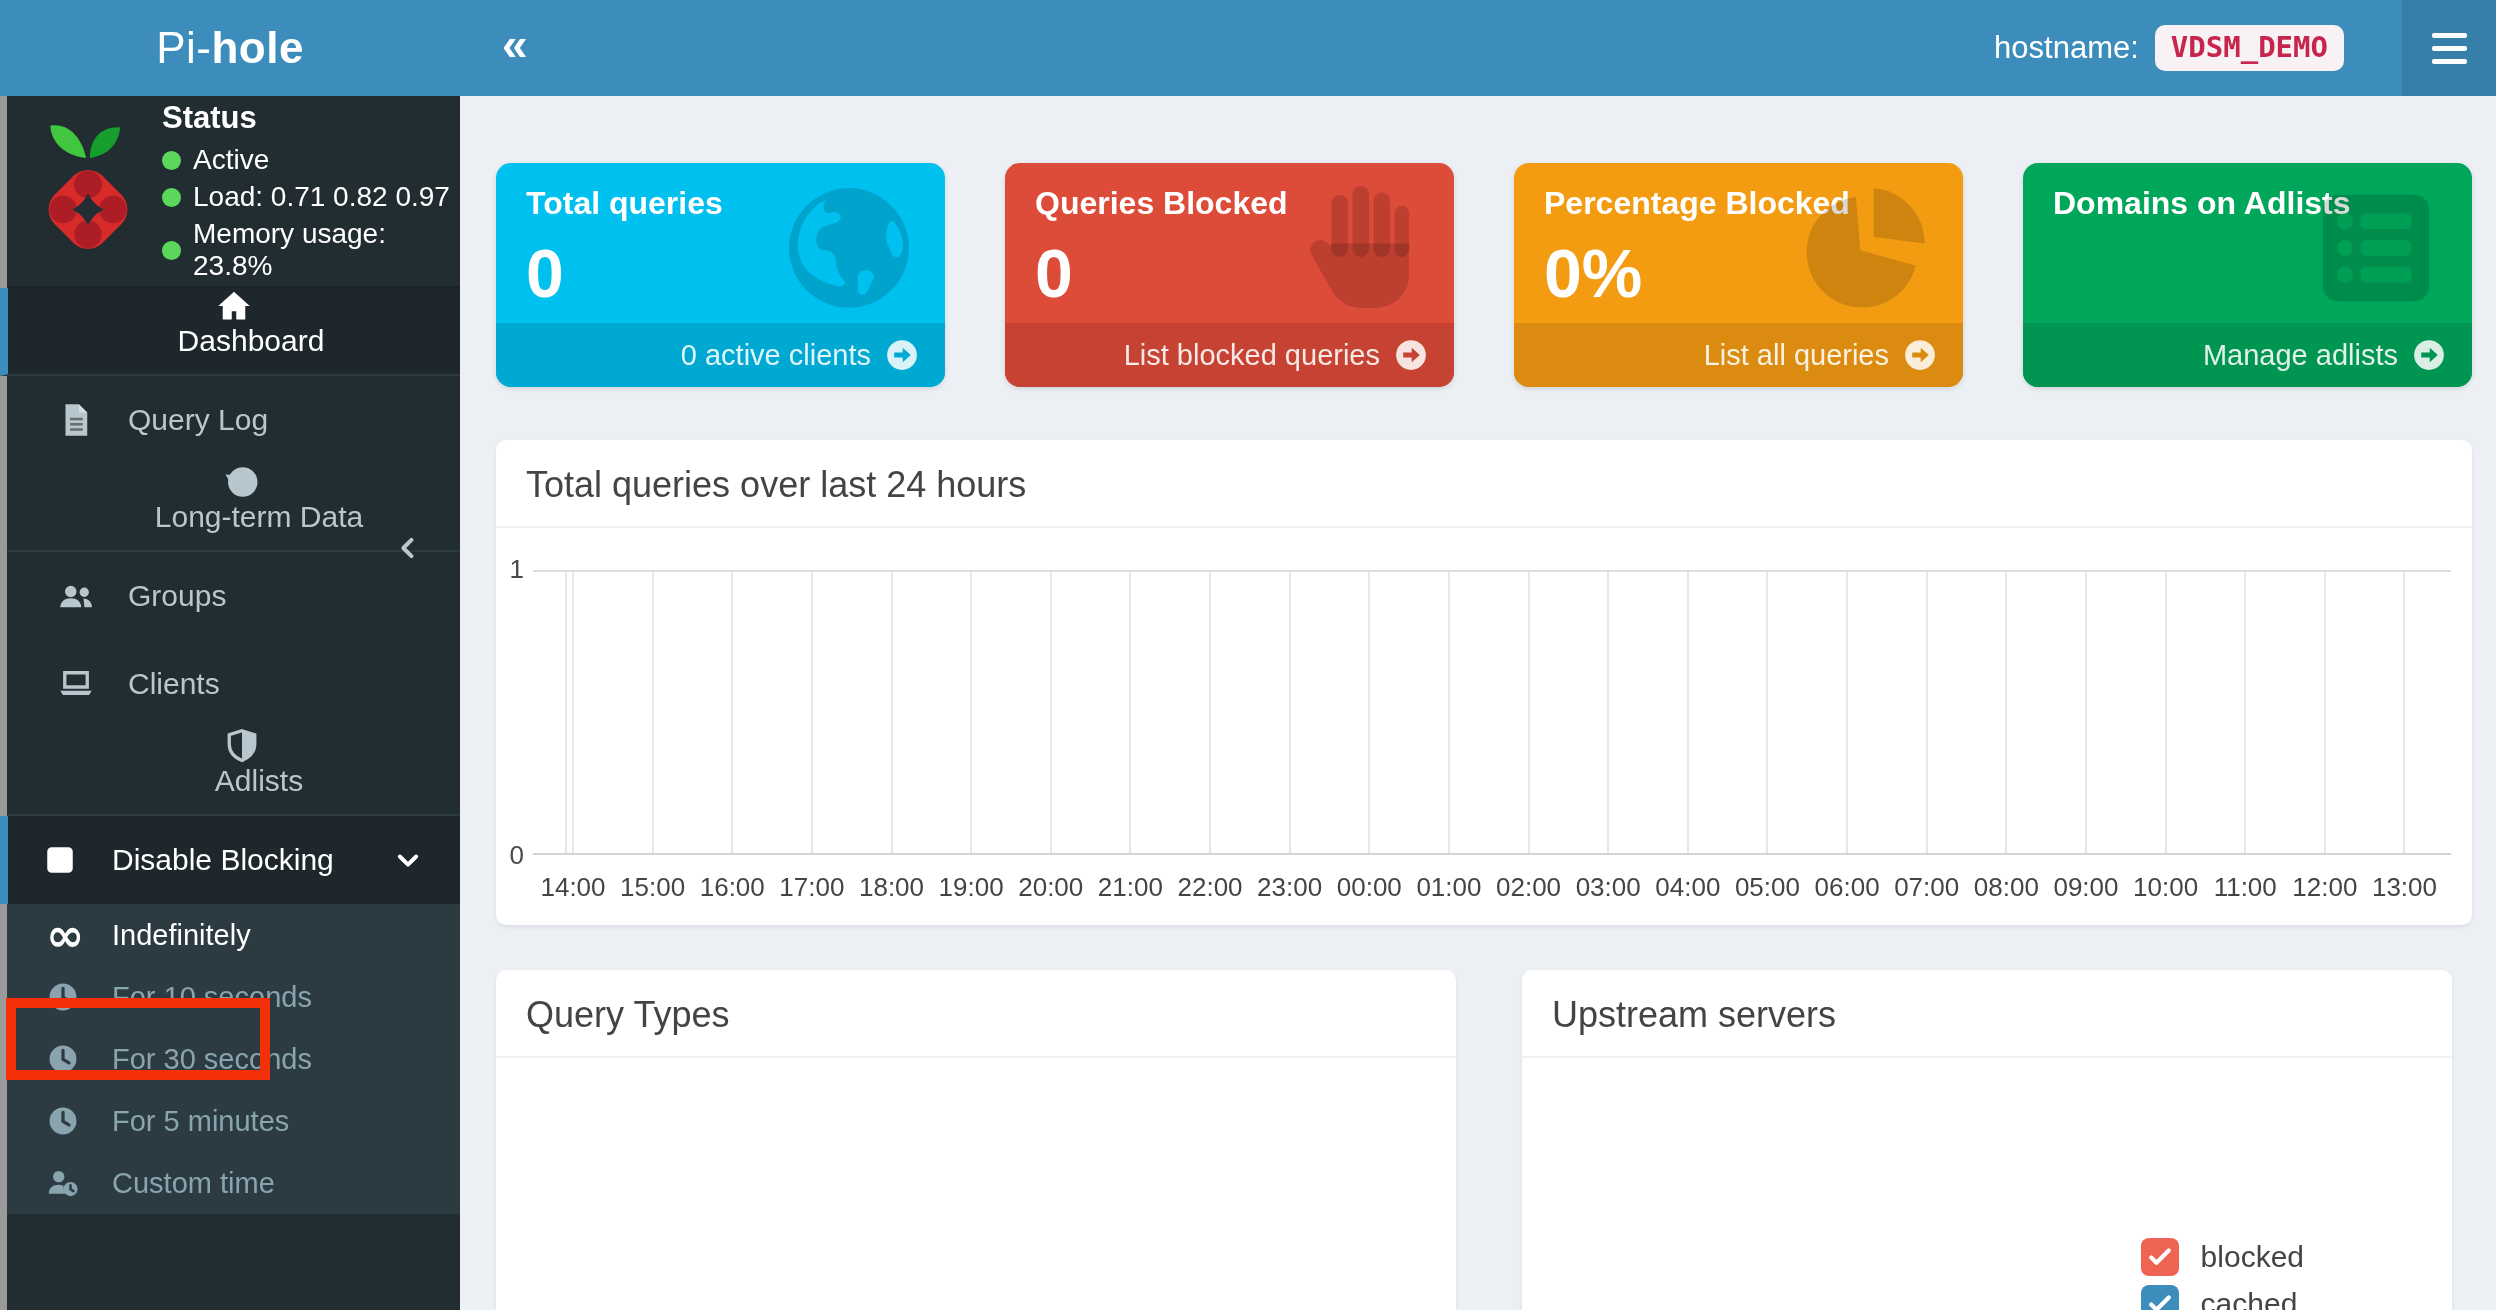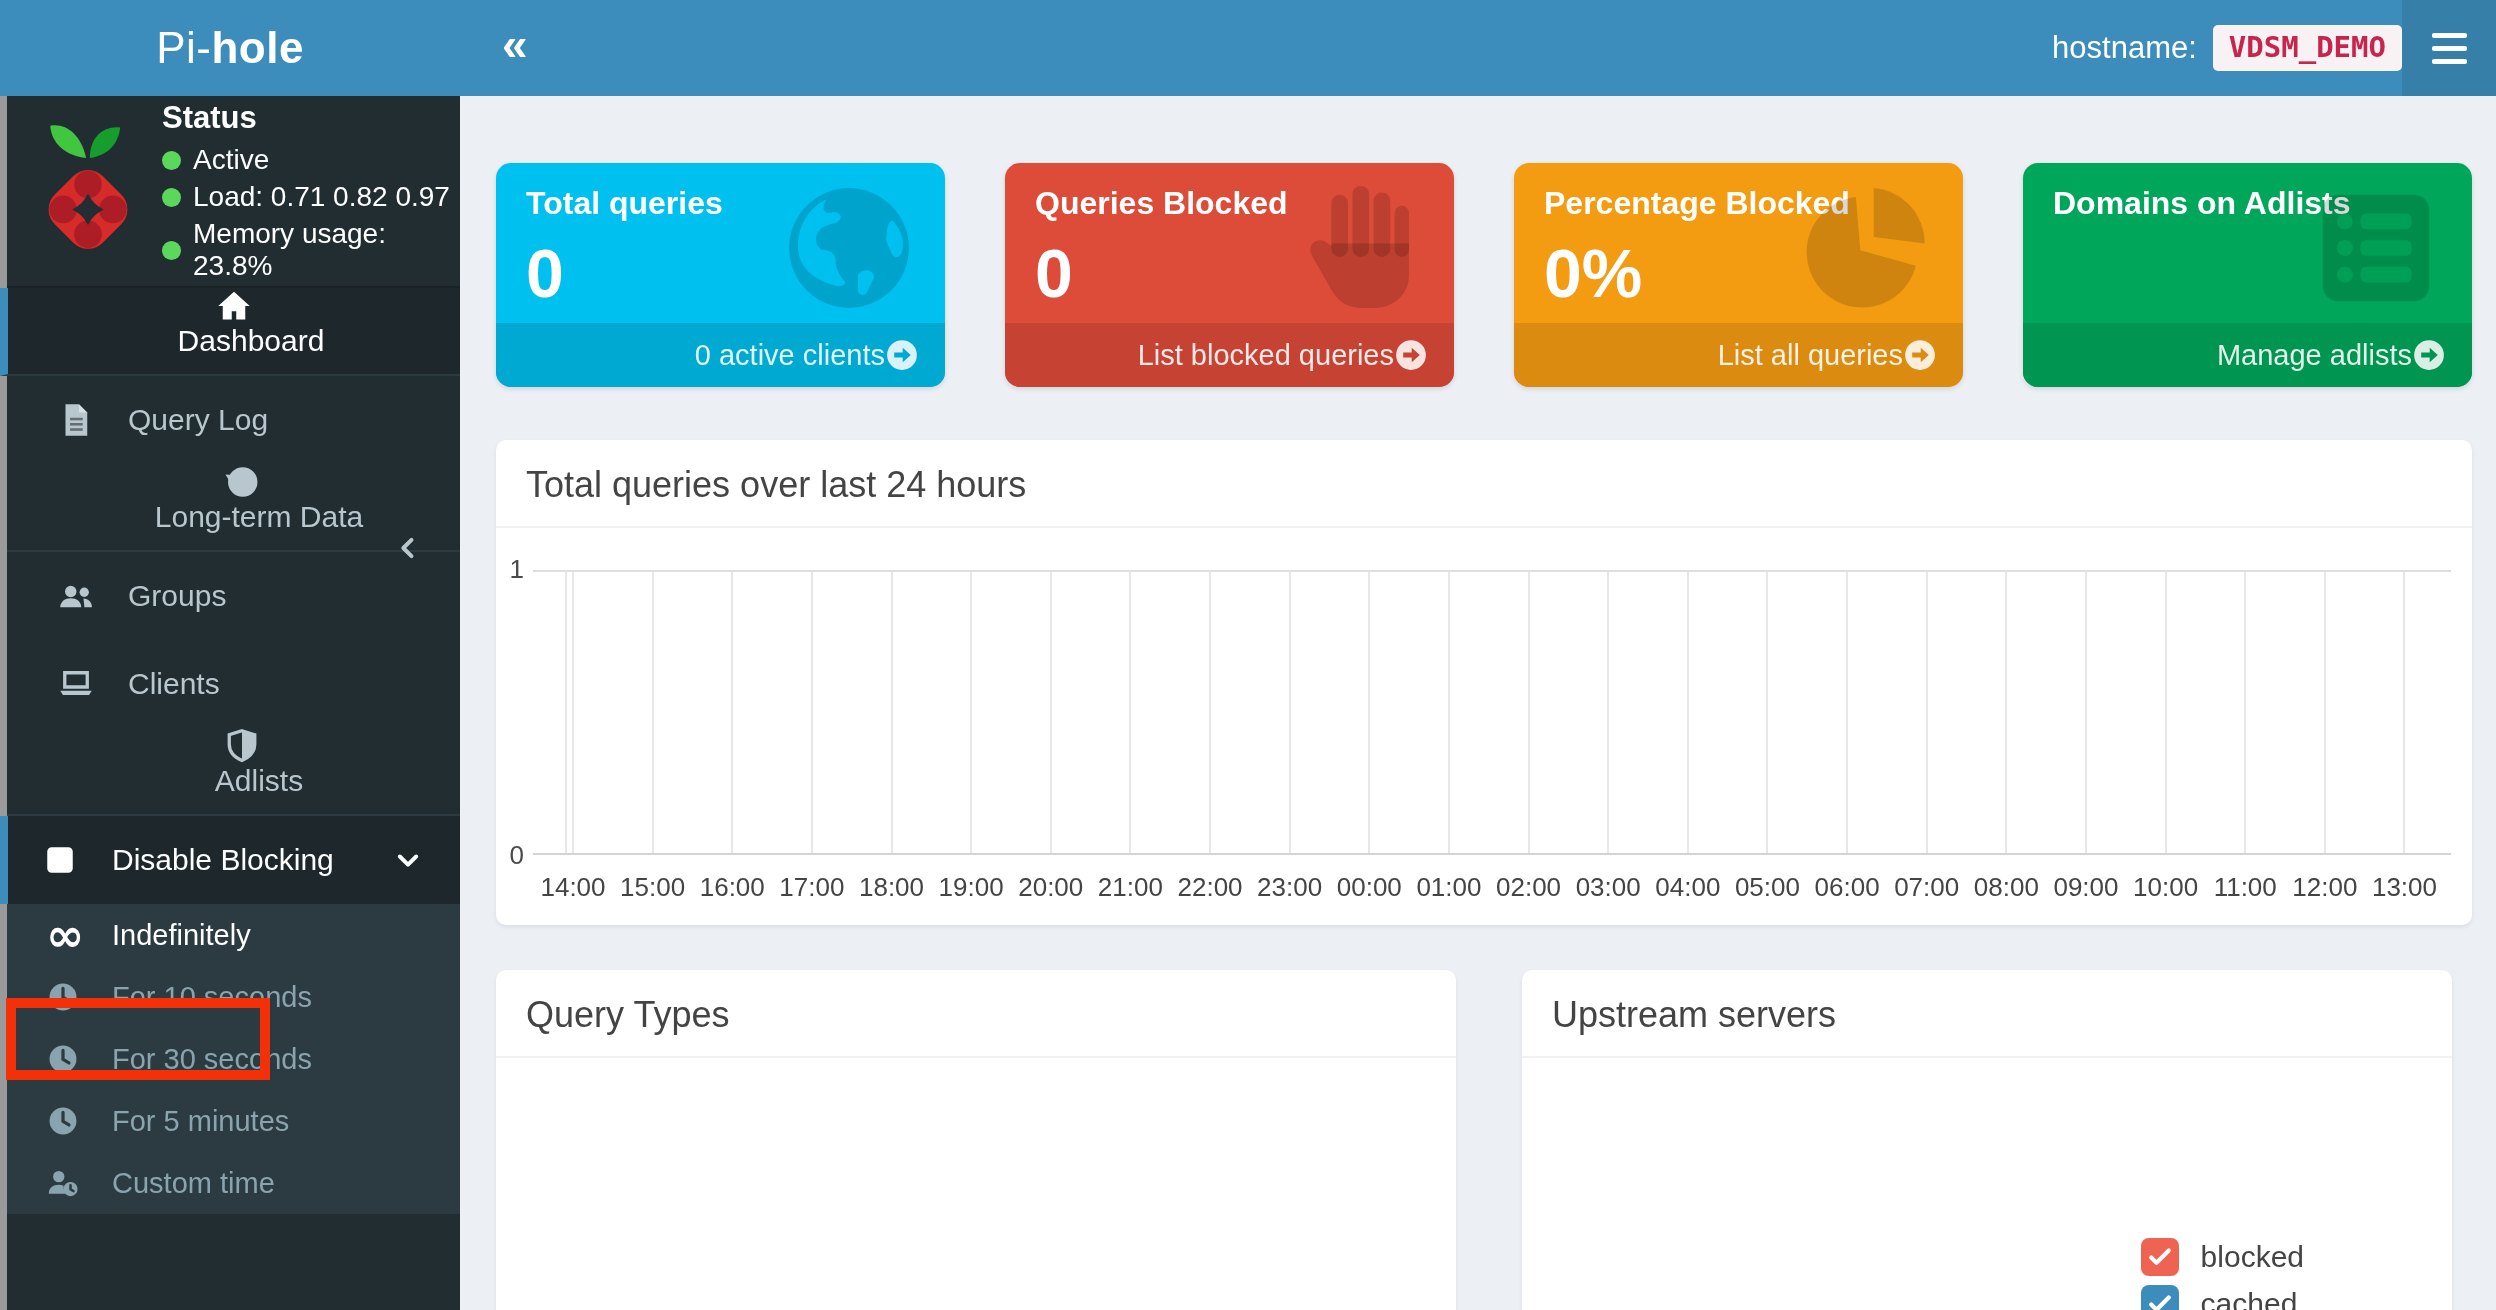--- a/index.html
+++ b/index.html
@@ -11,21 +11,21 @@
   .header { position:absolute; top:0; left:0; right:0; height:96px; background:#3c8dbc; display:flex; z-index:20; }
   .logo { width:460px; height:96px; display:flex; align-items:center; justify-content:center;
           color:#fff; font-size:44px; letter-spacing:.5px; }
   .logo .thin { font-weight:400; }
   .logo b { font-weight:700; }
   .navbar { flex:1; display:flex; align-items:center; position:relative; }
   .collapse-btn { margin-left:42px; color:#fff; font-size:46px; font-weight:700; line-height:1; cursor:pointer; padding-bottom:8px; }
   .nav-right { margin-left:auto; display:flex; align-items:center; }
   .hostname-label { color:#fff; font-size:31px; margin-right:16px; }
   .host-badge { background:#f9f2f4; color:#c7254e; font-family:"DejaVu Sans Mono","Liberation Mono",monospace;
-                font-weight:700; font-size:29px; padding:5px 16px 7px; border-radius:5px; }
+                font-weight:700; font-size:29px; padding:5px 16px 7px; border-radius:10px; margin-right:58px; }
   .hamburger { width:94px; height:96px; background:#367fa9; display:flex; flex-direction:column;
                align-items:center; justify-content:center; gap:8px; cursor:pointer; }
   .hamburger i { width:35px; height:5px; background:#fff; border-radius:2px; }
 
   
   .sidebar { position:absolute; top:96px; left:0; width:460px; bottom:0; background:#222d32; z-index:10; }
   .scroll-strip { position:absolute; left:0; top:0; bottom:0; width:7px; background:#9a9a9a; z-index:1; }
 
   .status { height:192px; display:flex; align-items:center; padding-left:42px; border-bottom:2px solid #1a2226; }
   .berry { width:92px; height:152px; flex:0 0 auto; }
@@ -61,21 +61,21 @@
 
   .cards { display:grid; grid-template-columns:repeat(4,1fr); gap:60px;margin-top:35px; }
   .card { height:224px; border-radius:15px; color:#fff; position:relative; overflow:hidden;
           box-shadow:0 2px 5px rgba(0,0,0,.12); background:var(--c); }
   .card-body { height:160px; padding:22px 30px; position:relative; }
   .card-title { font-size:32px; font-weight:600; }
   .card-value { font-size:68px; font-weight:700; margin-top:12px; }
   .watermark { position:absolute; top:14px; right:18px; width:156px; height:142px; }
   .watermark svg { width:100%; height:100%; }
   .card-footer { height:64px; background:var(--cf); display:flex; align-items:center; justify-content:flex-end;
-                 padding:0 26px; font-size:29px; color:rgba(255,255,255,.88); cursor:pointer; }
+                 gap:14px; padding:0 26px; font-size:29px; color:rgba(255,255,255,.88); cursor:pointer; }
   .arrow-ic svg { width:34px; height:34px; display:block; }
 
   .aqua   { --c:#00c0ef; --cf:#00a9d2; }
   .red    { --c:#dd4b39; --cf:#c64333; }
   .orange { --c:#f39c12; --cf:#db8c10; }
   .green  { --c:#00a65a; --cf:#009551; }
 
   .panel { background:#fff; border-radius:10px; box-shadow:0 2px 4px rgba(0,0,0,.08); }
   .panel-header { padding:24px 30px 20px; border-bottom:2px solid #f1f1f1; font-size:36px; color:#444; }
 

